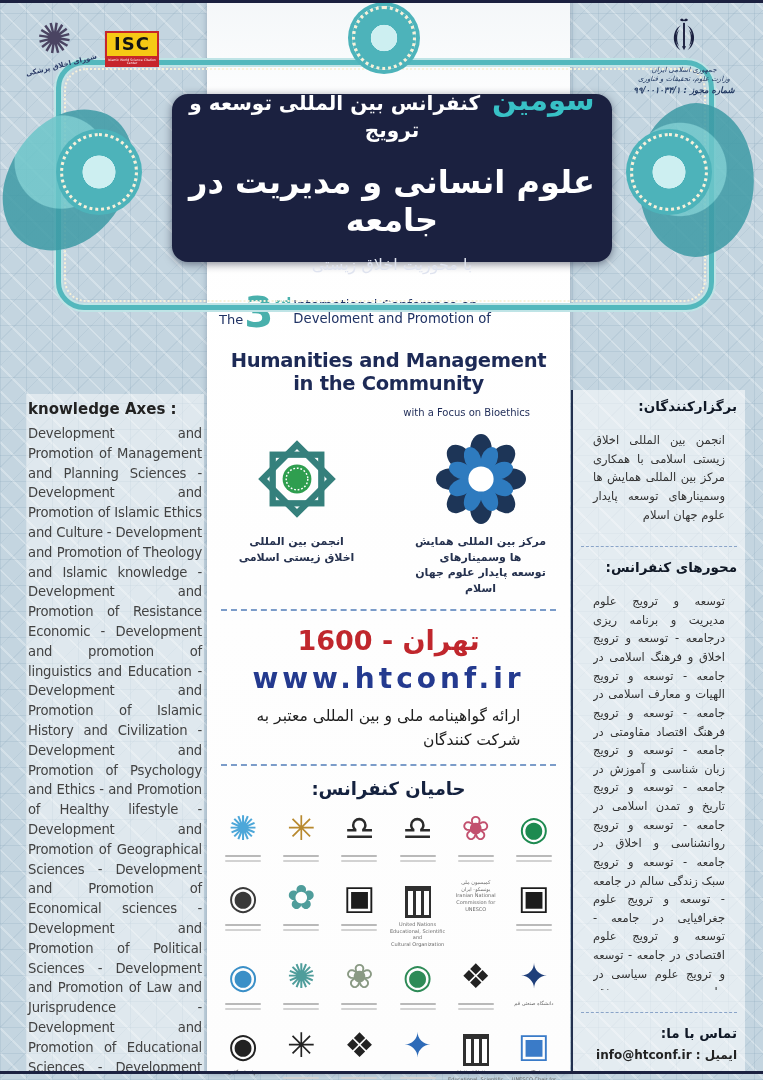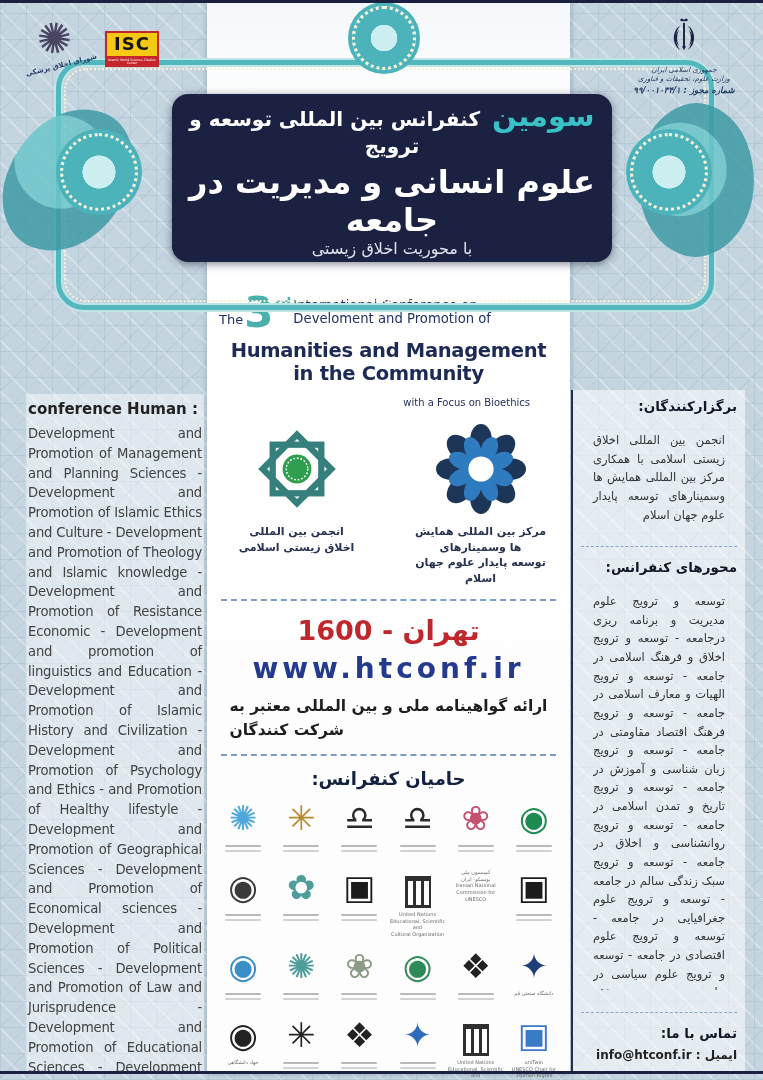--- a/index.html
+++ b/index.html
@@ -32,21 +32,21 @@
   .med-r{left:630px;top:133px;width:72px;height:72px;}
   .med-t{left:352px;top:6px;width:58px;height:58px;}
   .wing{position:absolute;z-index:2;width:120px;height:150px;border-radius:60% 40% 60% 40%;
     background:radial-gradient(circle at 40% 40%, #6cc5c9 0 40%, #3d9aa5 41% 100%);opacity:.85}
   .wing-l{left:8px;top:105px;transform:rotate(18deg)}
   .wing-r{left:636px;top:105px;transform:rotate(-18deg)}
 
   
   .banner{position:absolute;left:172px;top:94px;width:440px;height:168px;z-index:3;
     background:#1b2140;border-radius:16px;box-shadow:0 2px 8px rgba(10,16,40,.5);
-    display:flex;flex-direction:column;justify-content:center;align-items:center;color:#fff;direction:rtl;text-align:center;}
+    display:flex;flex-direction:column;justify-content:center;align-items:center;color:#fff;direction:rtl;text-align:center;gap:16px;}
   .bn1{font-size:20px;font-weight:bold;line-height:1.25}
   .bn1 .ordw{color:#38c1c6;font-size:29px;font-weight:bold;margin-left:5px}
   .bn2{font-size:32px;font-weight:bold;margin-top:4px;letter-spacing:-.5px}
   .bn3{font-size:16px;color:#dfe3ef;}
 
   
   .medlogo{position:absolute;left:16px;top:18px;width:80px;z-index:4;transform:rotate(-14deg);
     text-align:center;color:#4a4462;}
   .medlogo .mflower{font-size:42px;line-height:1;color:#4a4462}
   .medlogo .mcap{font-size:7px;color:#2a3a66;margin-top:2px;font-weight:bold}
@@ -62,33 +62,33 @@
   .eb2{font-size:7px;margin-top:1px}
   .eb3{font-size:8.5px;margin-top:2px;font-weight:bold}
 
   
   .title-block{width:100%;padding:0 12px;box-sizing:border-box;color:#1f3264;}
   .tline1{display:flex;align-items:flex-end;justify-content:center;line-height:1}
   .tthe{font-size:13px;padding-bottom:4px}
   .tnum{font-size:42px;font-weight:bold;color:#49b0ac;line-height:.8;margin:0 1px}
   .tord{font-size:14px;font-weight:bold;color:#49b0ac;align-self:flex-start;margin-right:2px}
   .trest{font-size:13.2px;padding-bottom:4px}
-  .tline2{font-size:19.5px;font-weight:bold;color:#1d2a56;text-align:center;margin-top:9px;letter-spacing:-.3px}
+  .tline2{font-size:19.5px;font-weight:bold;color:#1d2a56;text-align:center;margin-top:19px;letter-spacing:-.3px}
   .tline3{font-size:10px;color:#1d2a56;text-align:right;padding-right:28px;margin-top:12px}
 
   
   .org-logos{display:flex;justify-content:flex-start;gap:44px;margin-top:16px}
   .orgbox{width:140px;text-align:center}
   .orgbox svg{width:90px;height:90px}
   .org-cap{font-size:11px;font-weight:bold;color:#26324f;margin-top:6px;white-space:pre-line;direction:rtl;line-height:1.45}
 
   .sep{width:335px;border-top:2px dashed #7b9cc9;margin:12px 0 0 0}
   .city{font-size:27px;font-weight:bold;color:#c0272d;margin-top:14px;direction:rtl}
   .site{font-size:28px;font-weight:bold;color:#243a8f;letter-spacing:4px;margin-top:6px}
-  .cert{font-size:15.5px;font-weight:bold;color:#1e1e1e;text-align:left;line-height:1.5;margin-top:10px;
+  .cert{font-size:15.5px;font-weight:normal;color:#1e1e1e;text-align:right;line-height:1.5;margin-top:10px;
         white-space:pre-line;direction:rtl}
   .sp-head{font-size:18px;font-weight:bold;color:#15223f;margin-top:12px;direction:rtl}
 
   
   .grid{display:grid;grid-template-columns:repeat(6,1fr);column-gap:2px;row-gap:7px;
         width:100%;padding:8px 8px 0 8px;box-sizing:border-box}
   .cell{display:flex;flex-direction:column;align-items:center;min-height:62px}
   .lg{height:42px;display:flex;align-items:center;justify-content:center;font-size:34px;line-height:1}
   .lg.temple{width:26px;height:24px;margin-top:10px;
     border-top:5px solid #2f2f2f;border-bottom:3px solid #2f2f2f;
@@ -350,21 +350,21 @@
         <path d="M35 14 C47 20 49 42 35 50 C44 42 44 22 35 14 Z"></path>
         <path d="M37 20 C44 26 44 38 37 44 C41 38 41 26 37 20 Z"></path>
       </g>
     </svg>
     <div class="eb1">جمهوری اسلامی ایران</div>
     <div class="eb2">وزارت علوم، تحقیقات و فناوری</div>
     <div class="eb3">شماره مجوز : ۹۹/۰۰۱۰۳۴/۱</div>
   </div>
 
   <div class="left-col">
-    <div class="lc-h">conference Human :</div>
+    <div class="lc-h">knowledge Axes :</div>
     <div class="lc-b">Development and Promotion of Management and Planning Sciences - Development and Promotion of Islamic Ethics and Culture - Development and Promotion of Theology and Islamic knowledge - Development and Promotion of Resistance Economic - Development and promotion of linguistics and Education - Development and Promotion of Islamic History and Civilization - Development and Promotion of Psychology and Ethics - and Promotion of Healthy lifestyle - Development and Promotion of Geographical Sciences - Development and Promotion of Economical sciences - Development and Promotion of Political Sciences - Development and Promotion of Law and Jurisprudence - Development and Promotion of Educational Sciences - Development and Promotion of Iranian Art - Development and Promotion of Science</div>
   </div>
 
   <div class="right-col">
     <div class="rc-h">برگزارکنندگان:</div>
     <p class="rc-p">انجمن بین المللی اخلاق زیستی اسلامی با همکاری مرکز بین المللی همایش ها وسمینارهای توسعه پایدار علوم جهان اسلام</p>
     <div class="rc-sep"></div>
     <div class="rc-h">محورهای کنفرانس:</div>
     <p class="rc-p rc-axes">توسعه و ترویج علوم مدیریت و برنامه ریزی درجامعه - توسعه و ترویج اخلاق و فرهنگ اسلامی در جامعه - توسعه و ترویج الهیات و معارف اسلامی در جامعه - توسعه و ترویج فرهنگ اقتصاد مقاومتی در جامعه - توسعه و ترویج زبان شناسی و آموزش در جامعه - توسعه و ترویج تاریخ و تمدن اسلامی در جامعه - توسعه و ترویج روانشناسی و اخلاق در جامعه - توسعه و ترویج سبک زندگی سالم در جامعه - توسعه و ترویج علوم جغرافیایی در جامعه - توسعه و ترویج علوم اقتصادی در جامعه - توسعه و ترویج علوم سیاسی در جامعه - توسعه و ترویج فقه و حقوق در جامعه - توسعه و ترویج علوم تربیتی در جامعه - توسعه و ترویج هنر ایرانی در جامعه - توسعه و ترویج علم در جامعه</p>
     <div class="rc-sep"></div>

